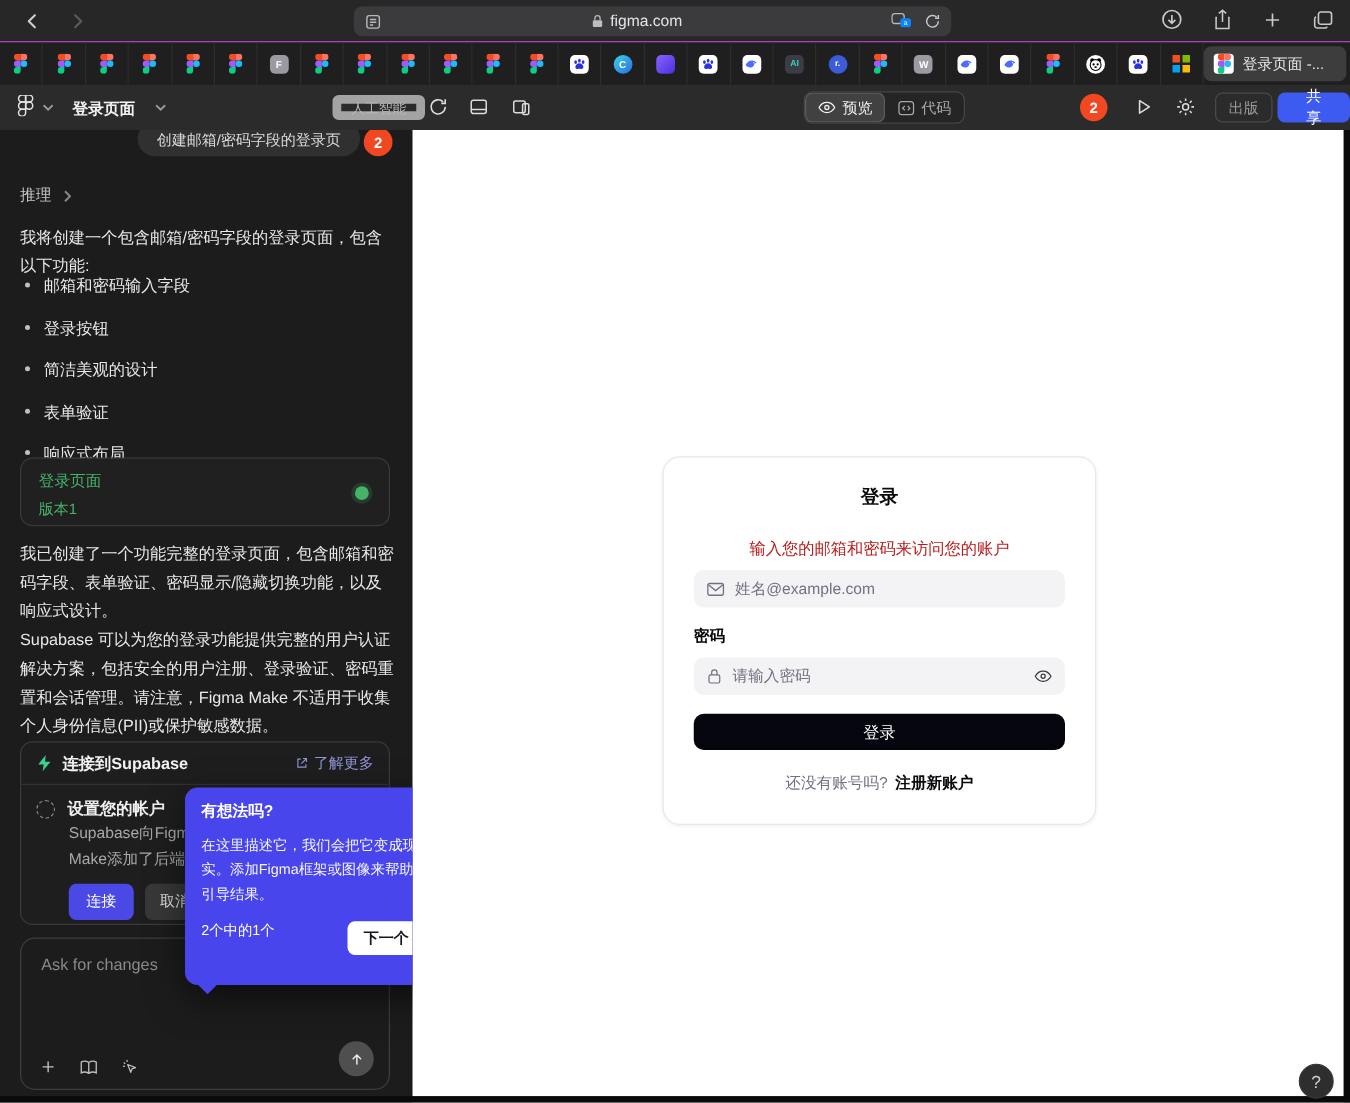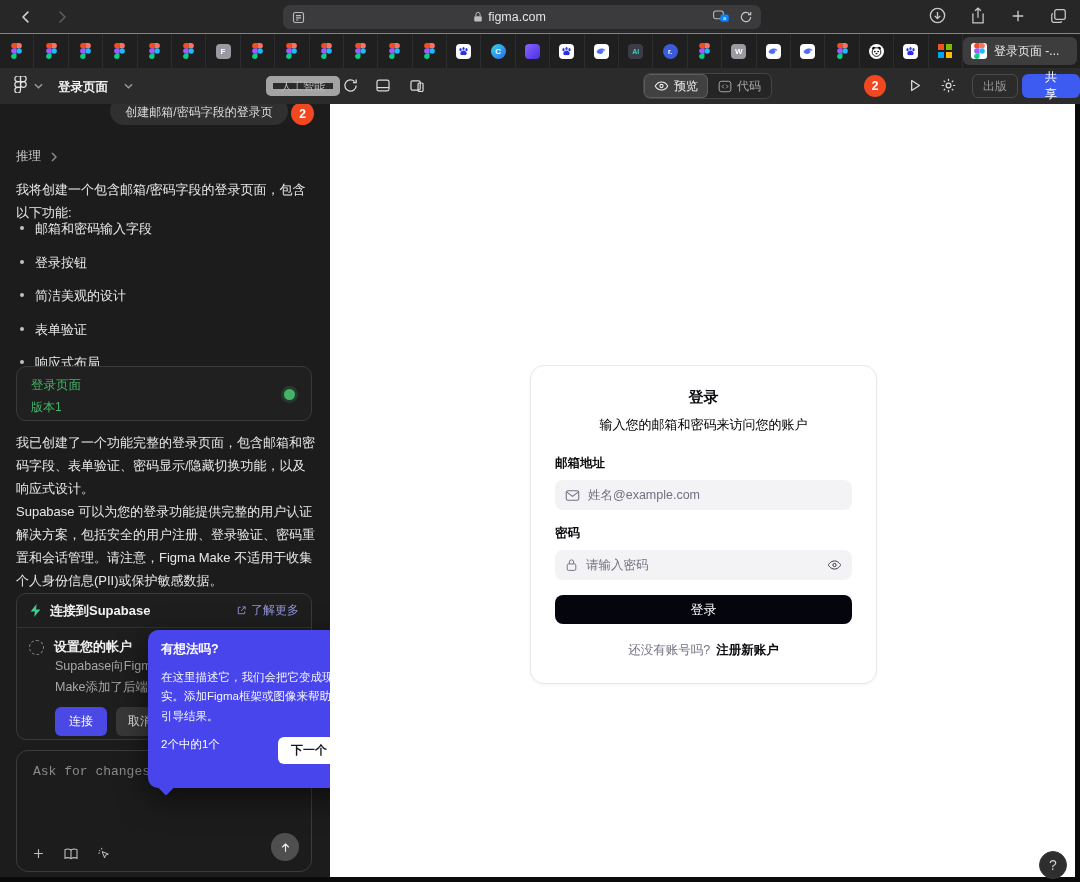--- a/index.html
+++ b/index.html
@@ -91,30 +91,30 @@
   .tt-head{display:flex;align-items:center}
   .tt-title{font-size:12.5px;font-weight:bold;flex:1}
   .tt-close{color:#fff;opacity:.95}
   .tt-body{margin-top:10px;font-size:11.5px;line-height:1.68;color:rgba(255,255,255,.95)}
   .tt-foot{margin-top:11px;display:flex;align-items:flex-start}
   .tt-progress{flex:1;font-size:11.5px}
   .tt-next{background:#fff;color:#16161d;border:none;border-radius:6px;padding:5px 13px;font-size:12px;font-weight:bold}
   .tt-arrow{position:absolute;left:12px;bottom:-5px;width:12px;height:12px;background:var(--tooltip-blue);transform:rotate(45deg)}
 
   .composer{position:absolute;left:16px;top:646px;width:296px;height:122px;border:1px solid #3d3d3d;border-radius:12px;background:#1c1c1c}
-  .composer textarea{position:absolute;left:0;top:0;width:100%;height:80px;background:transparent;border:none;outline:none;resize:none;padding:13px 16px;font-size:13px;color:#f97316;font-family:Liberation Mono, monospace}
+  .composer textarea{position:absolute;left:0;top:0;width:100%;height:80px;background:transparent;border:none;outline:none;resize:none;padding:13px 16px;font-size:13px;color:#f97316;font-family:Liberation Sans, sans-serif}
   .composer textarea::placeholder{color:#8a8a8a}
   .composer-icons{position:absolute;left:14px;bottom:10px;display:flex;gap:17px;color:#c0c0c0}
   .send-btn{position:absolute;right:12px;bottom:10px;width:28px;height:28px;border-radius:50%;background:#4f4f4f;border:none;color:#eaeaea;display:flex;align-items:center;justify-content:center}
 
   
   .canvas{position:absolute;left:330px;top:104px;width:745px;height:773px;background:#fff}
   .login-card{position:absolute;left:200px;top:261px;width:347px;background:#fff;border:1px solid #e8e8ec;border-radius:14px;padding:22px 24px 24px;box-shadow:0 1px 3px rgba(0,0,0,.05)}
   .lc-title{text-align:center;font-size:15px;font-weight:600;color:#0b0b0f}
-  .lc-sub{text-align:center;font-size:13px;color:#000000;margin-top:9px}
+  .lc-sub{text-align:center;font-size:13px;color:#b91c1c;margin-top:23px}
   .lc-label{font-size:12.5px;font-weight:600;color:#0b0b0f;margin-top:21px}
   .lc-label.pwd{margin-top:15px}
   .field{margin-top:8px;height:30px;background:#f3f3f5;border-radius:8px;display:flex;align-items:center;gap:8px;padding:0 10px;color:#717182}
   .field input{flex:1;background:transparent;border:none;outline:none;font-size:12.5px;color:#0b0b0f;font-family:inherit}
   .field input::placeholder{color:#717182}
   .field .eye{color:#3a3a44}
   .lc-submit{margin-top:15px;width:100%;height:29px;background:#05050d;color:#fff;border:none;border-radius:8px;font-size:13px;display:flex;align-items:center;justify-content:center}
   .lc-foot{margin-top:18px;text-align:center;font-size:12.5px;color:#717182}
   .lc-foot b{color:#0b0b0f;margin-left:6px;font-weight:bold}
 
@@ -673,21 +673,20 @@
         </svg>
       </button>
   </div>
 </div>
 
 <div class="canvas">
   <div class="login-card">
     <div class="lc-title">登录</div>
     <div class="lc-sub">输入您的邮箱和密码来访问您的账户</div>
 
-    <div class="lc-label">邮箱地址</div>
     <div class="field">
       <span class="i">
           <svg width="15" height="13" viewBox="0 0 24 20" fill="none" stroke="currentColor" stroke-width="1.7">
             <rect x="2" y="2.5" width="20" height="15" rx="2.5"></rect>
             <path d="m3 4.5 9 7 9-7"></path>
           </svg>
         </span>
       <input type="text" placeholder="姓名@example.com" style="">
     </div>
 

